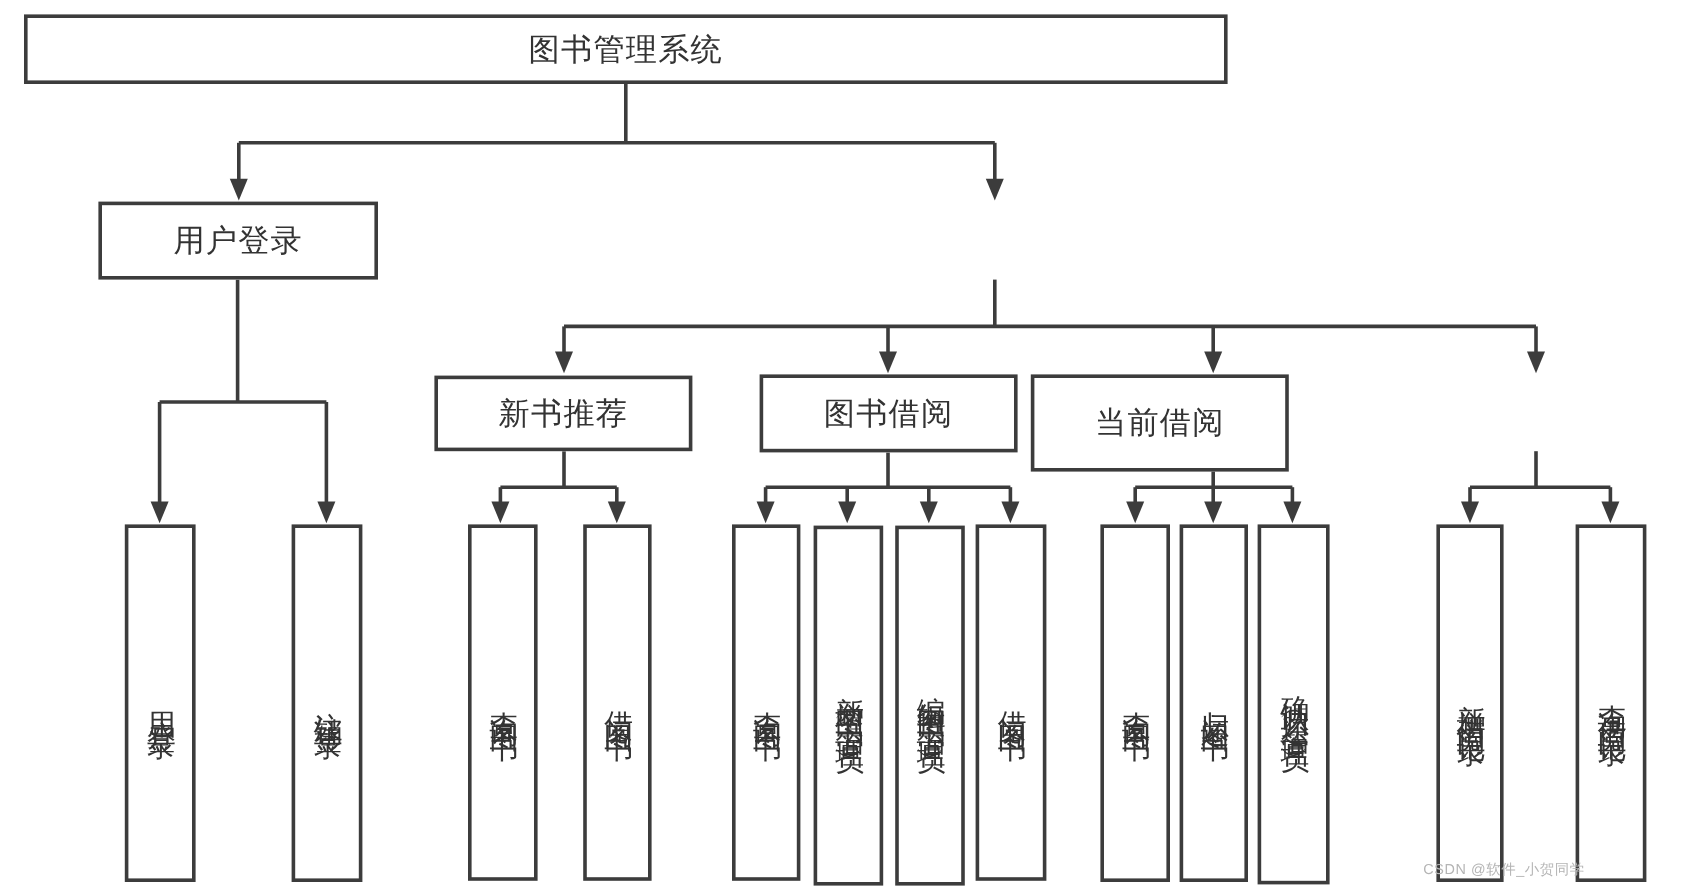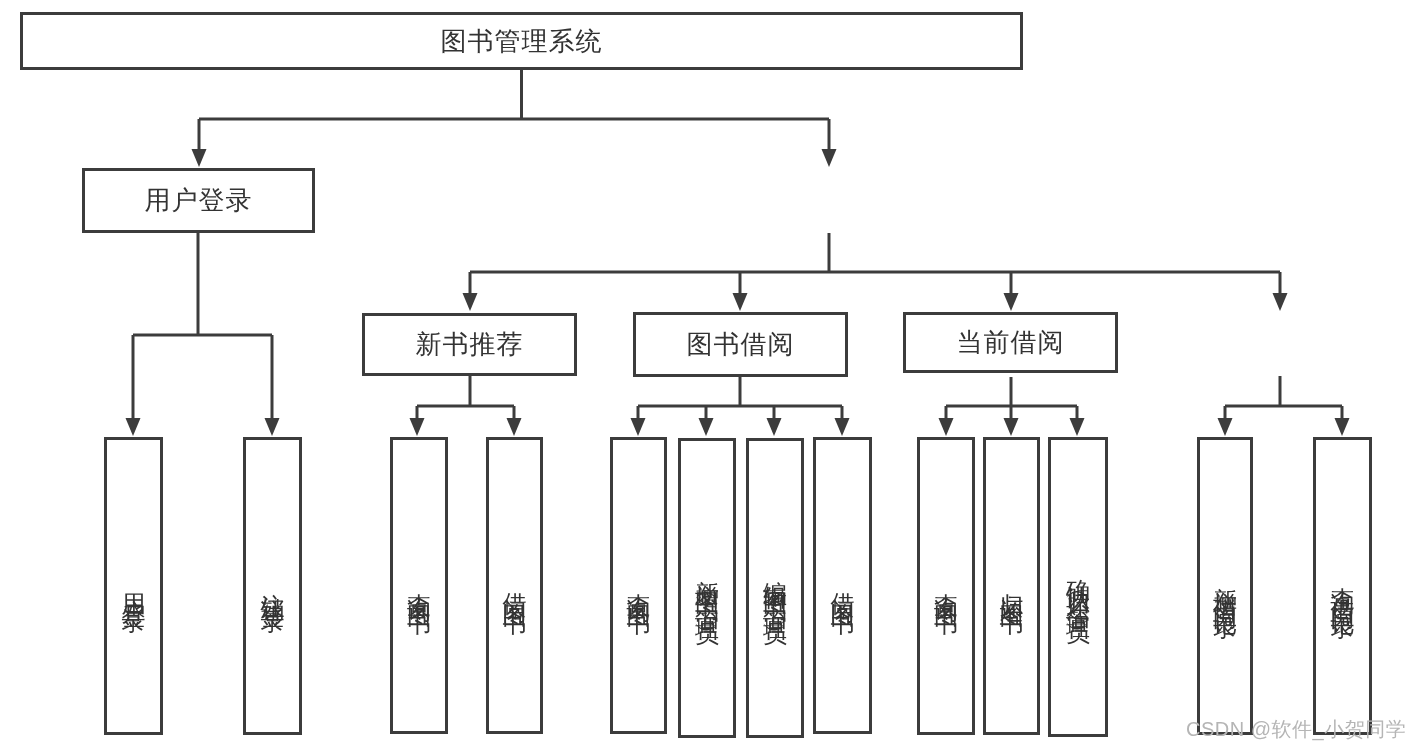--- a/index.html
+++ b/index.html
@@ -28,32 +28,32 @@
     text-orientation: mixed;
     font-size: 24px;
     letter-spacing: 6px;
     line-height: 1;
   }
   #connectors { position: absolute; left: 0; top: 0; }
   #watermark {
     position: absolute;
     left: 1186px;
     top: 716px;
-    font-size: 20px;
+    font-size: 12px;
     color: #b5b5b5;
     white-space: nowrap;
     letter-spacing: 0.5px;
   }
   
   #n-root            { left: 20px;   top: 12px;  width: 1003px; height: 58px; }
   #n-user-login      { left: 82px;   top: 168px; width: 233px;  height: 65px; }
   #n-book-mgmt       { left: 713px;  top: 168px; width: 232px;  height: 65px; }
   #n-new-book-rec    { left: 362px;  top: 313px; width: 215px;  height: 63px; }
   #n-book-borrow     { left: 633px;  top: 312px; width: 215px;  height: 65px; }
-  #n-current-borrow  { left: 903px;  top: 312px; width: 215px;  height: 61px; }
+  #n-current-borrow  { left: 859px;  top: 312px; width: 215px;  height: 81px; }
   #n-borrow-records  { left: 1172px; top: 313px; width: 216px;  height: 63px; }
   #n-v-user-login    { left: 104px;  top: 437px; width: 59px;   height: 298px; }
   #n-v-logout        { left: 243px;  top: 437px; width: 59px;   height: 298px; }
   #n-v-query-book-1  { left: 390px;  top: 437px; width: 58px;   height: 297px; }
   #n-v-borrow-book-1 { left: 486px;  top: 437px; width: 57px;   height: 297px; }
   #n-v-query-book-2  { left: 610px;  top: 437px; width: 57px;   height: 297px; }
   #n-v-add-book      { left: 678px;  top: 438px; width: 58px;   height: 300px; }
   #n-v-edit-book     { left: 746px;  top: 438px; width: 58px;   height: 300px; }
   #n-v-borrow-book-2 { left: 813px;  top: 437px; width: 59px;   height: 297px; }
   #n-v-query-book-3  { left: 917px;  top: 437px; width: 58px;   height: 298px; }

